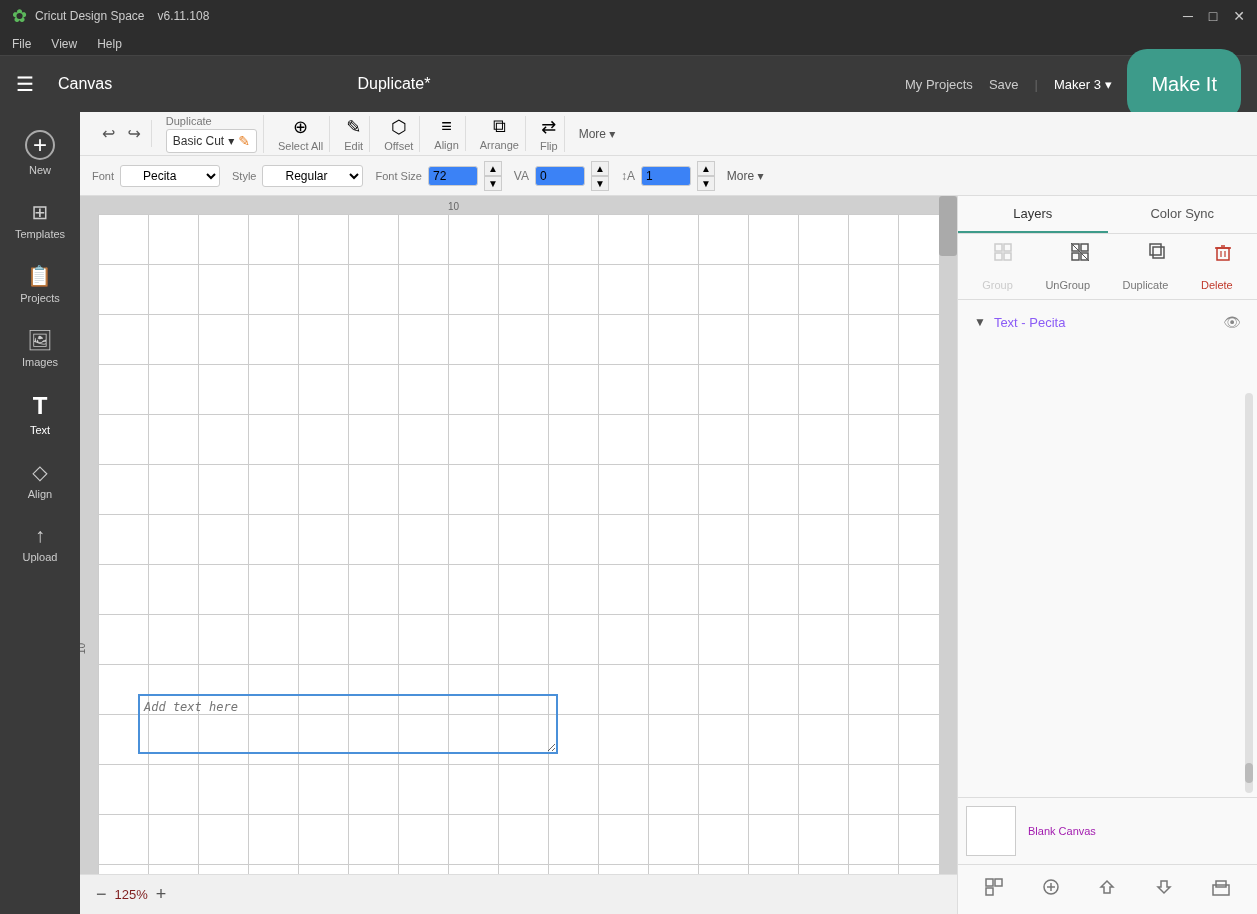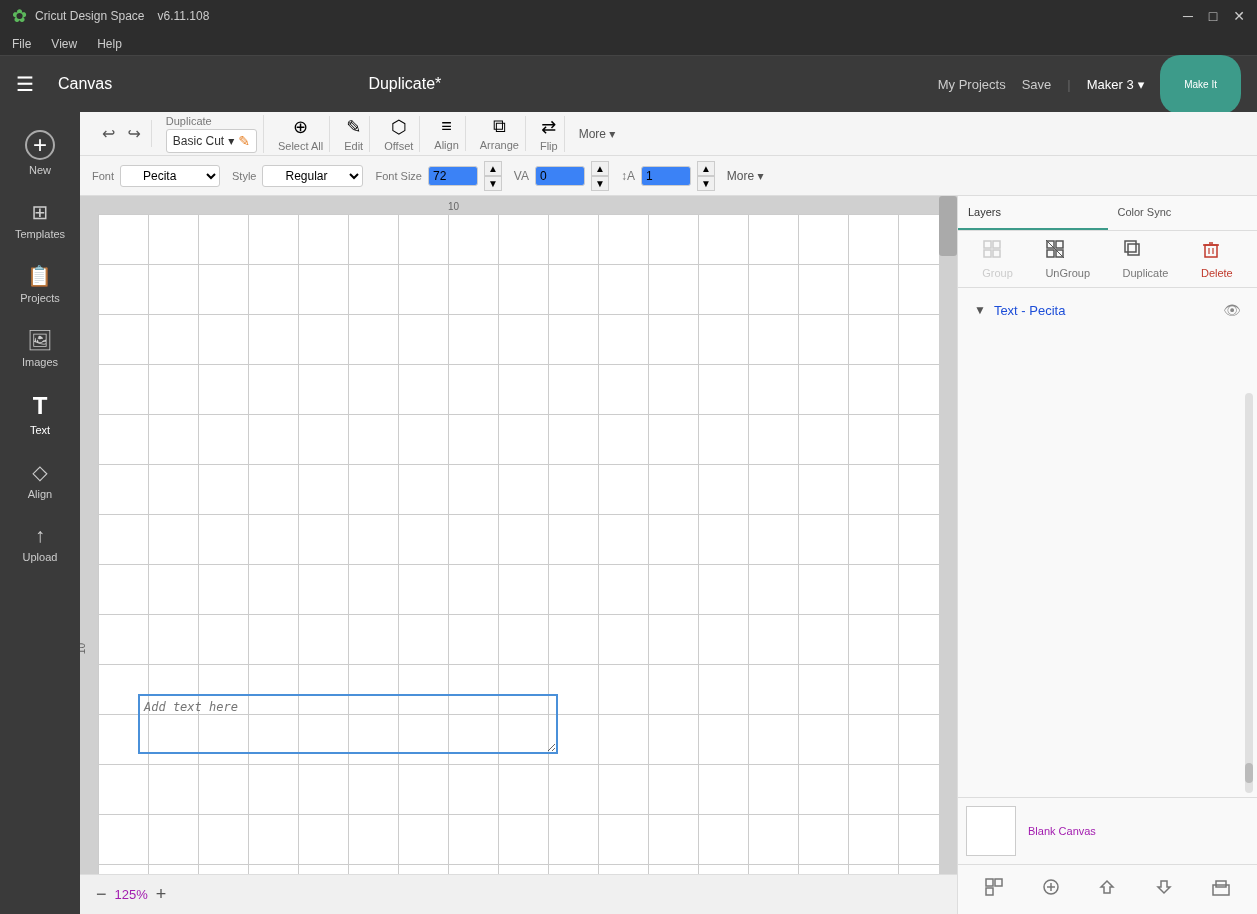--- a/index.html
+++ b/index.html
@@ -50,21 +50,21 @@
     #header .my-projects { color: #ccc; font-size: 13px; cursor: pointer; }
     #header .save-btn { color: #ccc; font-size: 13px; cursor: pointer; }
     #header .separator { color: #666; }
     #header .machine-select { color: #fff; font-size: 13px; cursor: pointer; display: flex; align-items: center; gap: 4px; }
     #header .make-it-btn {
       background: #3d9b8a;
       color: #fff;
       border: none;
       border-radius: 20px;
       padding: 24px 24px;
-      font-size: 10px;
+      font-size: 20px;
       cursor: pointer;
       font-weight: 500;
     }
 
     
     #main-layout {
       display: flex;
       height: calc(914px - 32px - 24px - 56px);
     }
 
@@ -256,60 +256,60 @@
       left: 0; right: 0;
       height: 40px;
       background: #f0f0f0;
       border-top: 1px solid #ddd;
       display: flex;
       align-items: center;
       padding: 0 16px;
       gap: 8px;
     }
     .zoom-btn { background: none; border: none; cursor: pointer; font-size: 18px; color: #555; }
-    .zoom-level { font-size: 13px; color: #a21caf; }
+    .zoom-level { font-size: 13px; color: #7f1d1d; }
 
     
     #right-panel {
       width: 300px;
       background: #f9f9f9;
       border-left: 1px solid #ddd;
       display: flex;
       flex-direction: column;
     }
     .panel-tabs {
       display: flex;
       border-bottom: 1px solid #ddd;
     }
     .panel-tab {
       flex: 1;
-      text-align: left;
+      text-align: center;
       padding: 10px;
-      font-size: 11px;
+      font-size: 13px;
       cursor: pointer;
       color: #555;
       border-bottom: 2px solid transparent;
     }
     .panel-tab.active {
       color: #333;
       border-bottom: 2px solid #3d9b8a;
       font-weight: 500;
     }
     .panel-actions {
       display: flex;
       align-items: center;
       justify-content: space-around;
       padding: 8px;
       border-bottom: 1px solid #ddd;
     }
     .panel-action-btn {
       display: flex;
       flex-direction: column;
-      align-items: flex-start;
-      gap: 3px;
+      align-items: flex-end;
+      gap: 12px;
       background: none;
       border: none;
       cursor: pointer;
       color: #777;
       font-size: 11px;
     }
     .panel-action-btn .icon { font-size: 18px; }
     .panel-action-btn.disabled { color: #ccc; cursor: default; }
     .panel-action-btn.danger { color: #c0392b; }
 
@@ -317,21 +317,21 @@
     .layers-content { flex: 1; overflow-y: auto; padding: 8px; }
     .layer-item {
       display: flex;
       align-items: center;
       gap: 8px;
       padding: 6px 8px;
       border-radius: 4px;
       cursor: pointer;
     }
     .layer-chevron { color: #555; font-size: 12px; }
-    .layer-name { font-size: 13px; color: #1d4ed8; flex: 1; }
+    .layer-name { font-size: 13px; color: #8b5cf6; flex: 1; }
     .layer-eye { color: #888; font-size: 14px; cursor: pointer; }
 
     
     .canvas-thumbnail {
       padding: 8px;
       border-top: 1px solid #ddd;
       display: flex;
       align-items: center;
       gap: 12px;
     }

